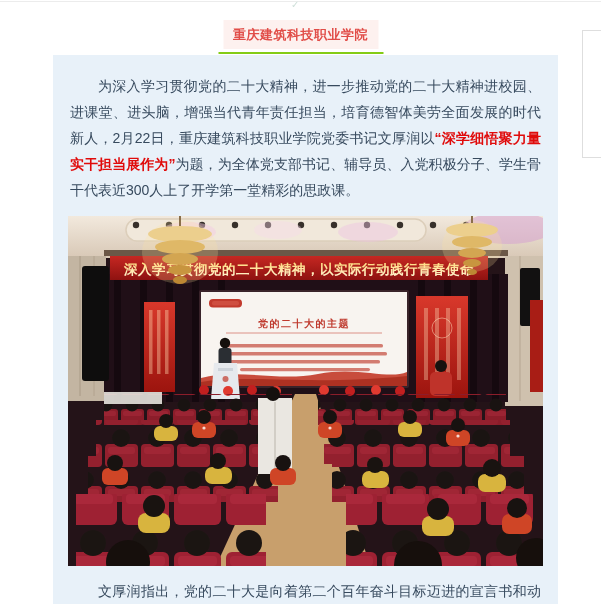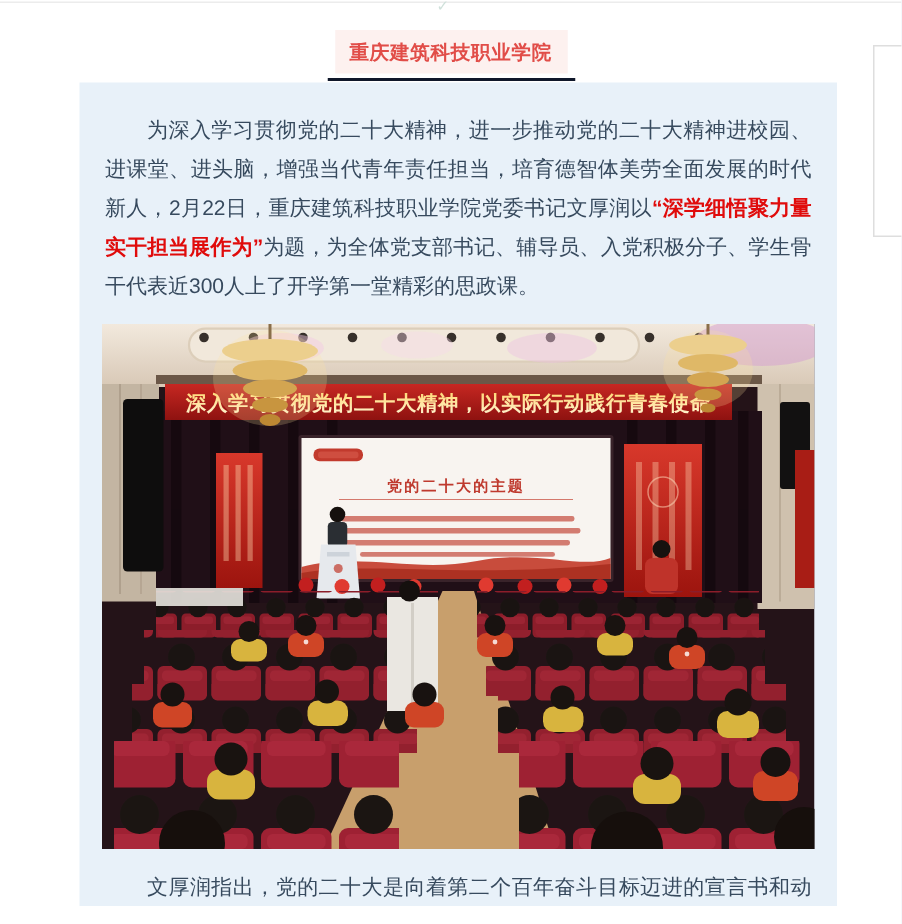--- a/index.html
+++ b/index.html
@@ -6,21 +6,21 @@
   body{
     width:601px;height:616px;position:relative;overflow:hidden;
     background:#ffffff;
     font-family:"Liberation Sans","DejaVu Sans",sans-serif;
   }
   .top-hairline{position:absolute;top:1px;left:0;width:601px;height:1px;background:#ececec;}
   .cursor-mark{position:absolute;top:0;left:291px;width:12px;height:10px;color:#cfe0da;font-size:10px;line-height:10px;}
   .side-box{position:absolute;left:582px;top:30px;width:60px;height:126px;background:#fff;border:1px solid #dedede;}
   .tab-wrap{
     position:absolute;top:20px;left:50%;transform:translateX(-50%);
-    border-bottom:2px solid #0f172a;padding:0 5px 3px;
+    border-bottom:2px solid #84cc16;padding:0 5px 3px;
   }
   .tab-inner{
     display:inline-block;background:#fdf1ef;color:#e14d48;
     font-size:13px;font-weight:bold;letter-spacing:.5px;
     padding:6px 10px 5px;white-space:nowrap;
   }
   .panel{
     position:absolute;left:53px;top:55px;width:505px;height:549px;
     background:#e8f1f9;overflow:hidden;
   }

